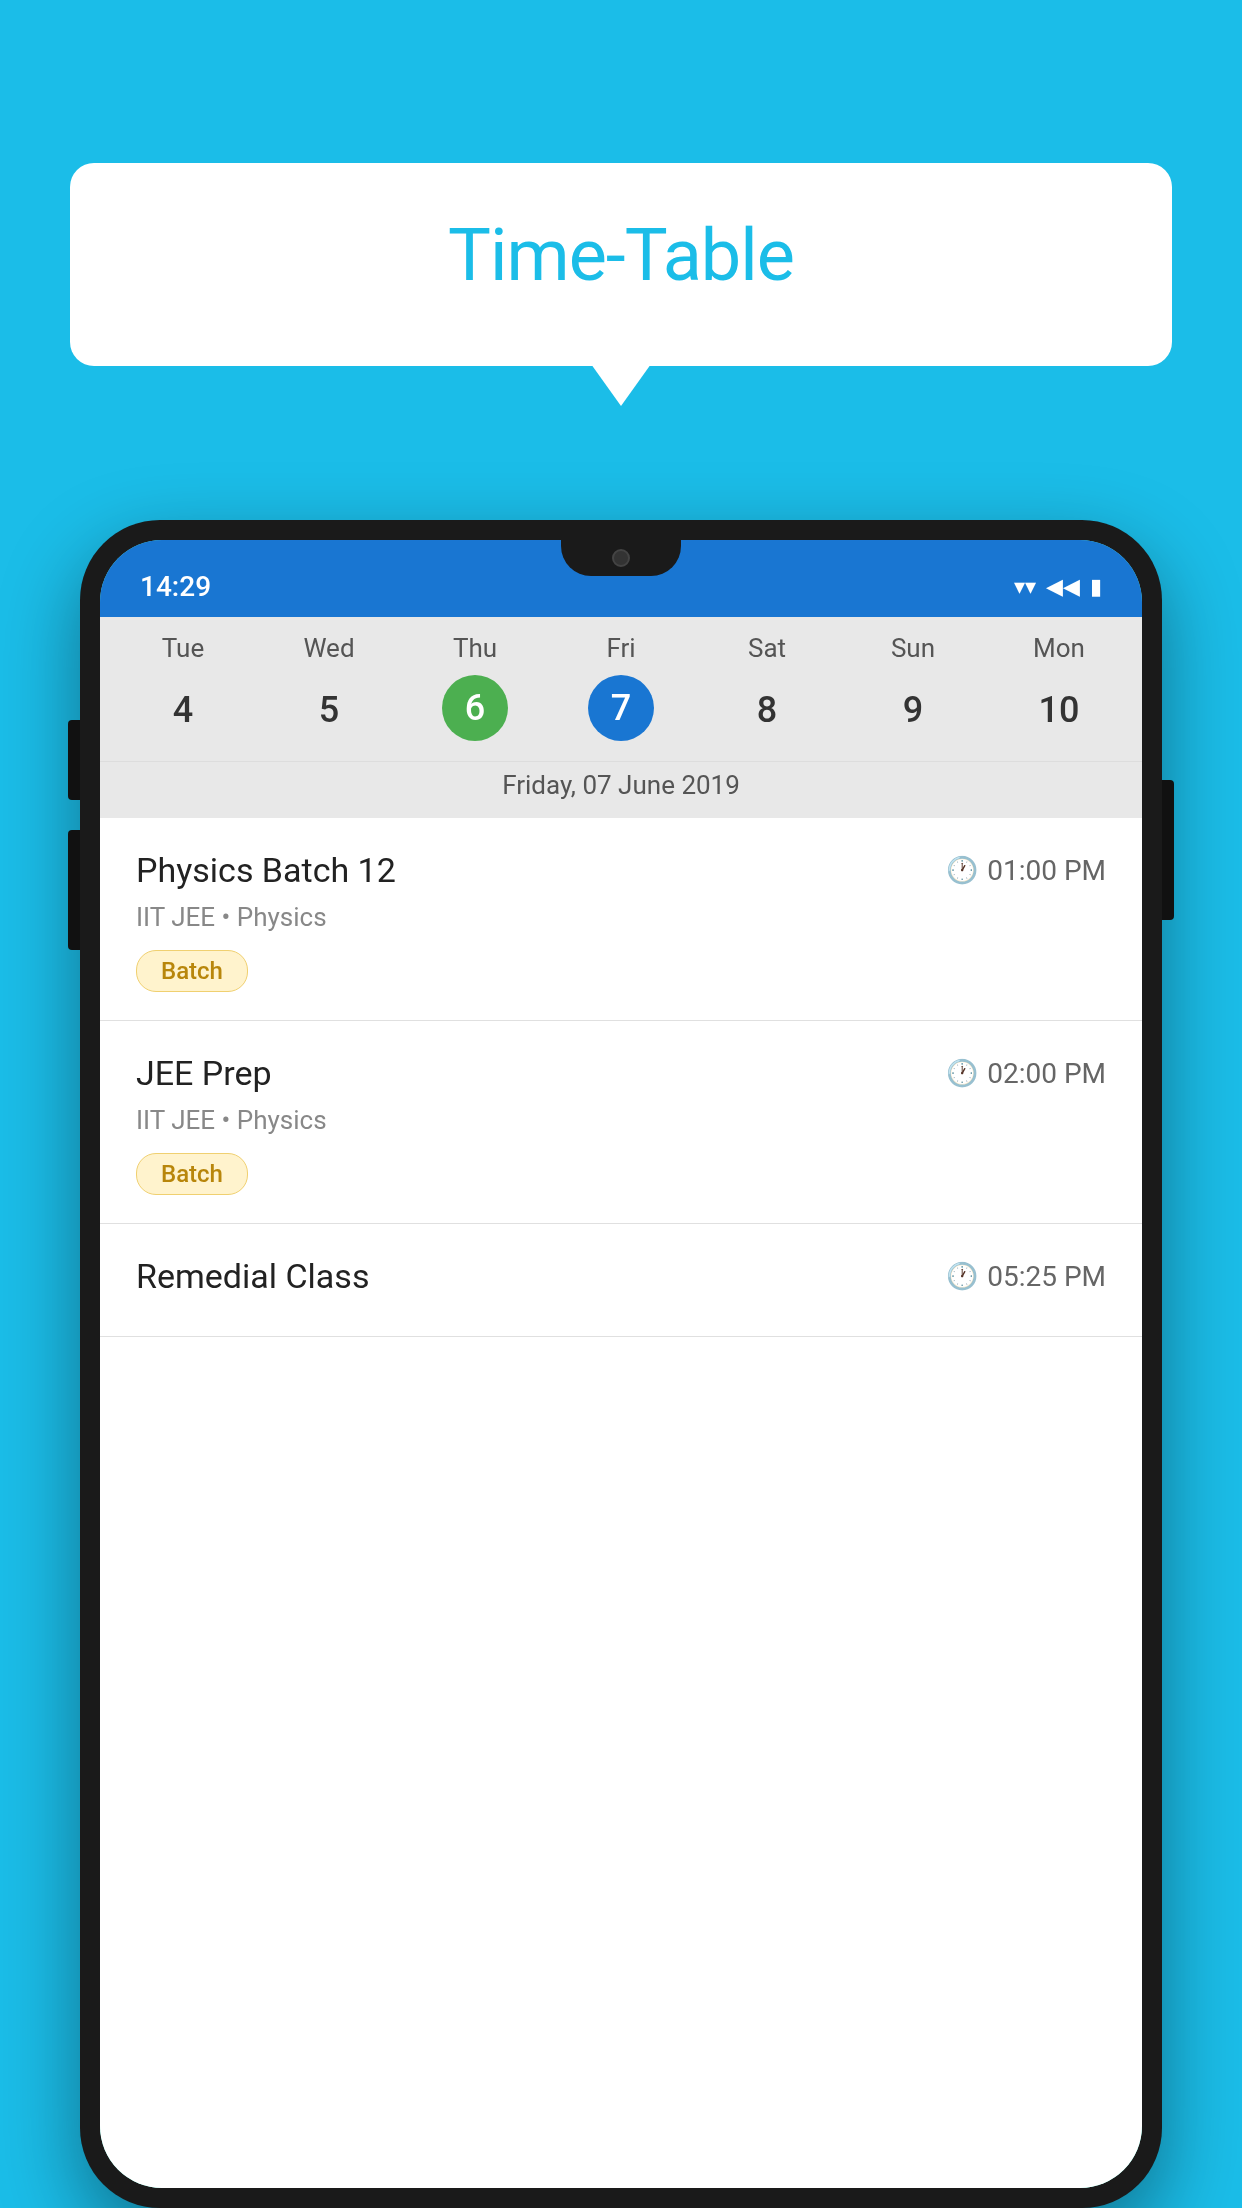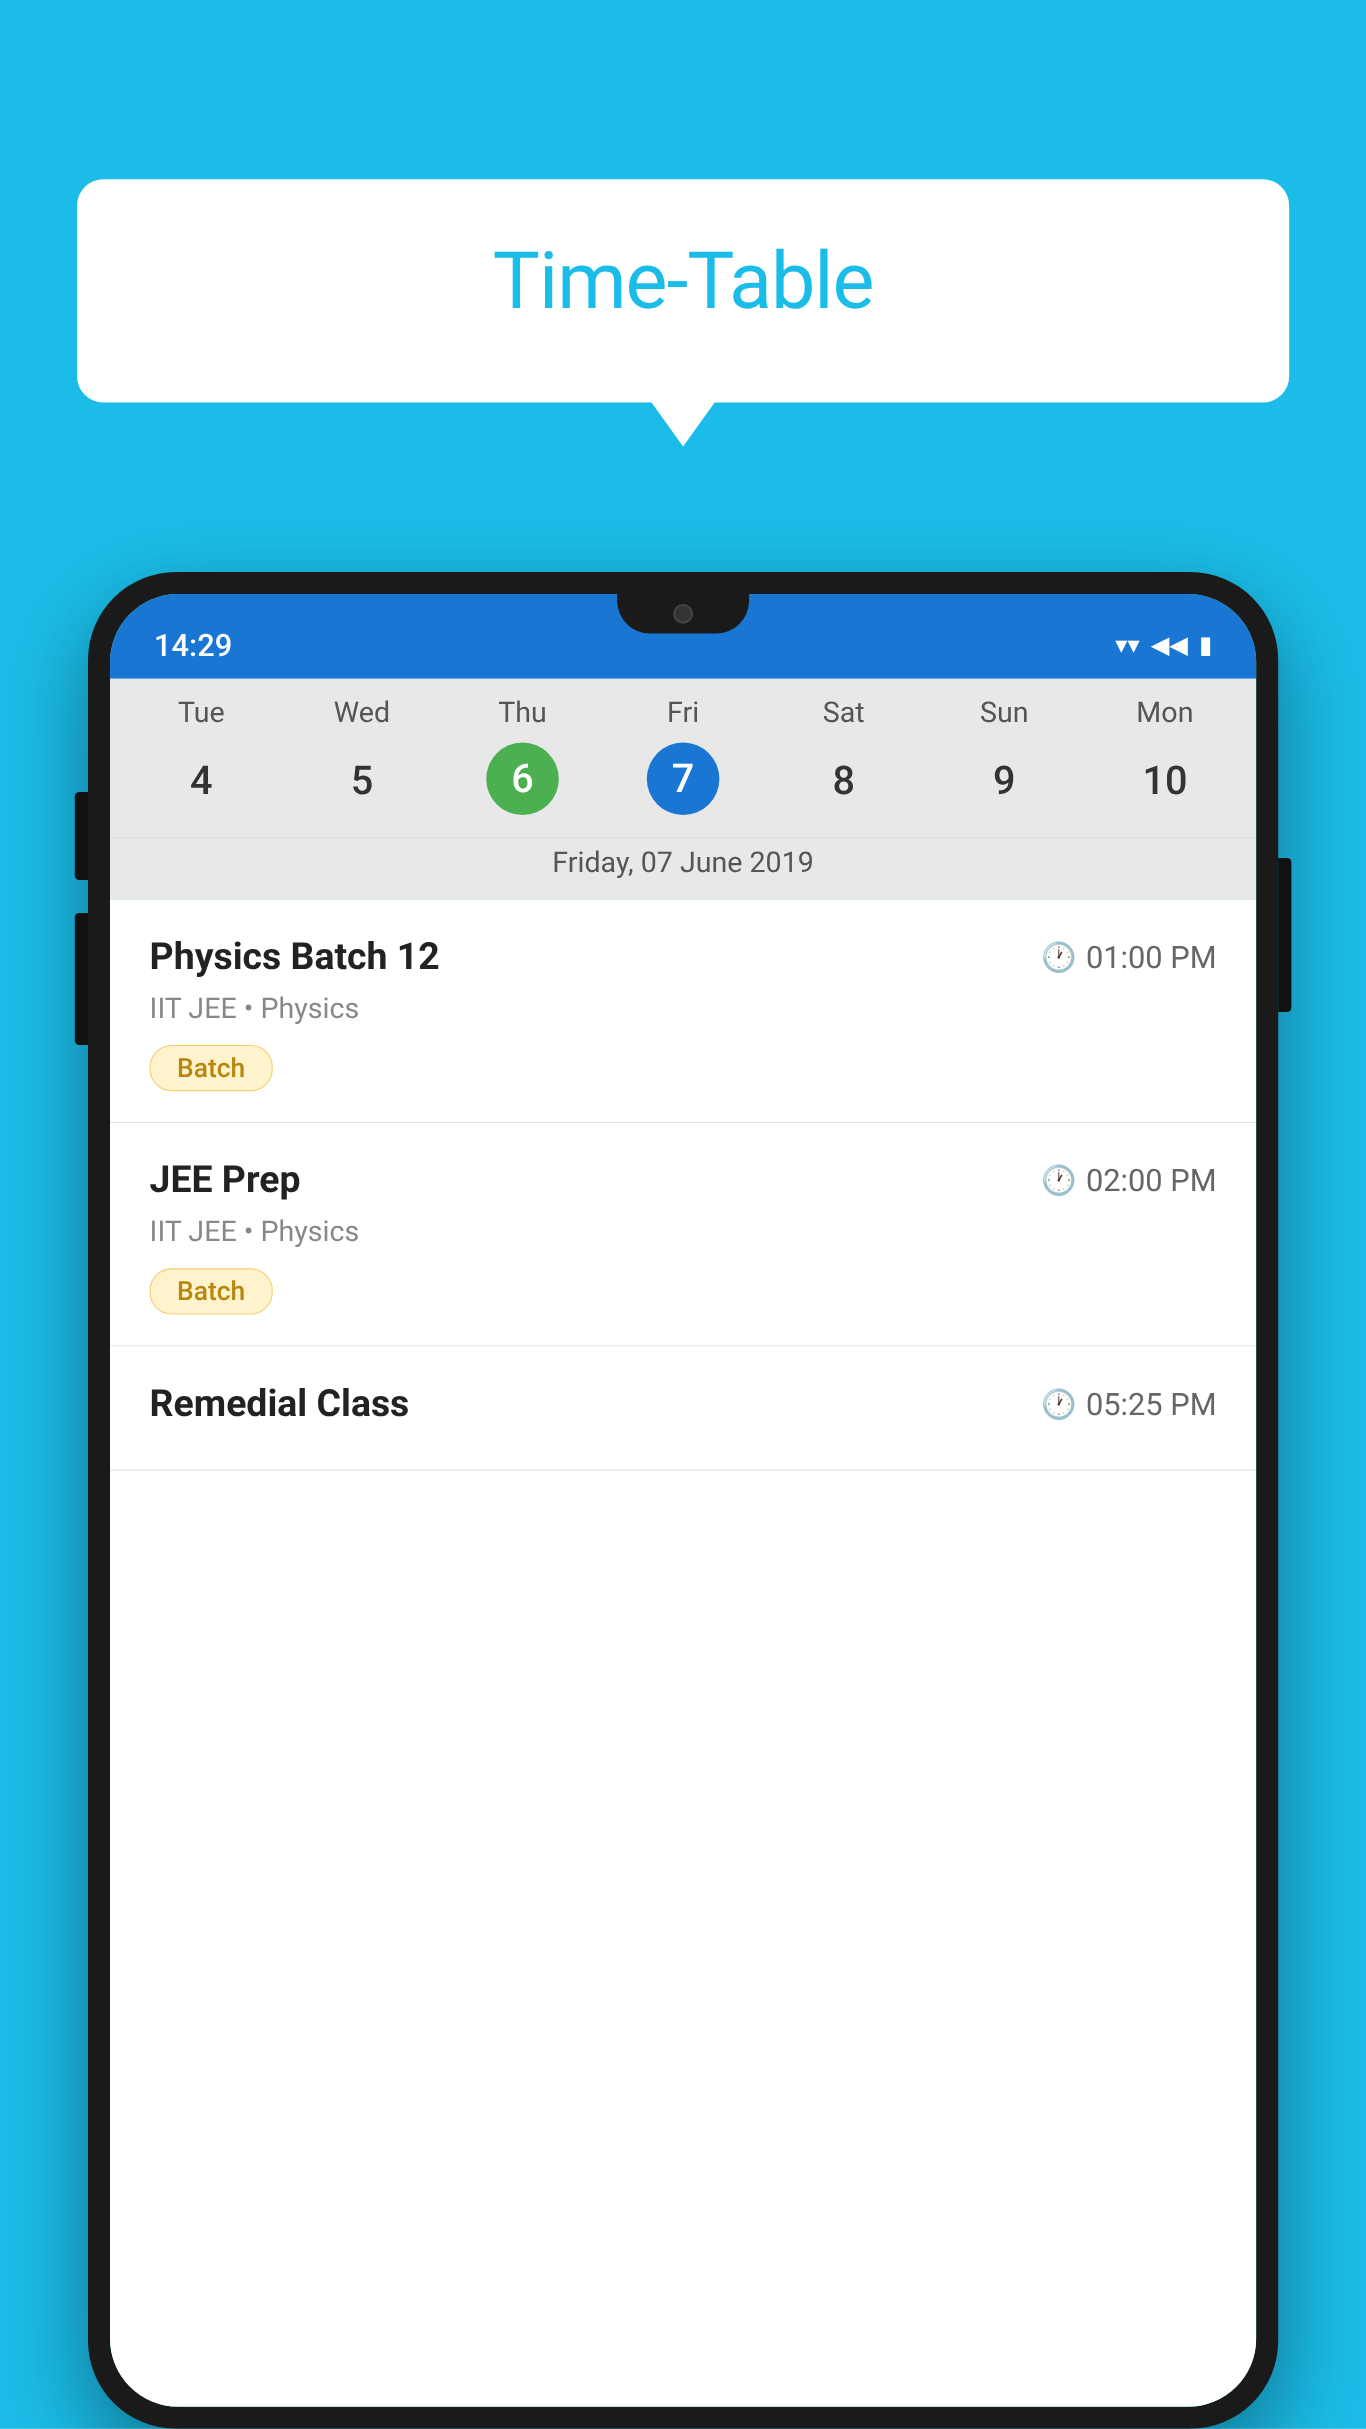--- a/index.html
+++ b/index.html
@@ -288,21 +288,21 @@
 
     .class-item-header {
       display: flex;
       justify-content: space-between;
       align-items: center;
       margin-bottom: 12px;
     }
 
     .class-name {
       font-size: 34px;
-      font-weight: 700;
+      font-weight: 400;
       color: #222;
     }
 
     .class-time {
       display: flex;
       align-items: center;
       gap: 8px;
       color: #666;
       font-size: 28px;
     }

